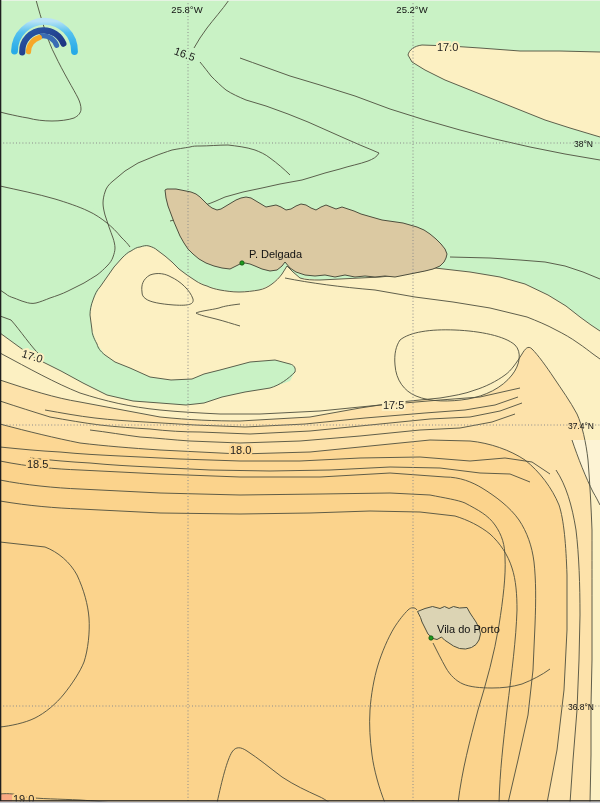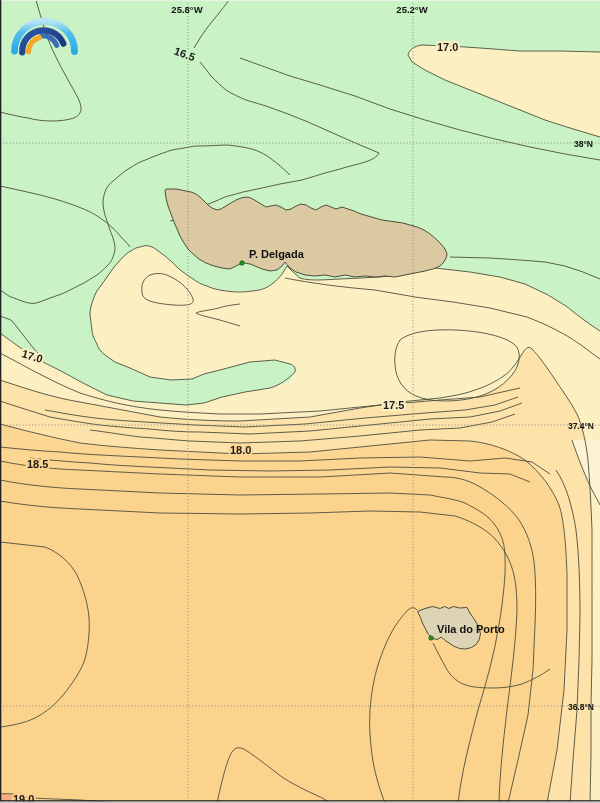--- a/index.html
+++ b/index.html
@@ -1,16 +1,16 @@
 <!DOCTYPE html>
 <html><head>
 <meta charset="utf-8">
 <style>
 html,body{margin:0;padding:0;background:#fff;}
-#map{position:relative;width:600px;height:803px;font-family:"Liberation Sans", sans-serif;font-weight:bold;}
+#map{position:relative;width:600px;height:803px;font-family:"Liberation Sans", sans-serif;}
 svg{display:block;}
 </style>
 </head>
 <body>
 
 <div id="map">
 <svg width="600" height="803" viewBox="0 0 600 803">
 <defs>
 <linearGradient id="arcblue" x1="0" y1="0" x2="0" y2="1">
 <stop offset="0" stop-color="#b8e3f6"></stop>

